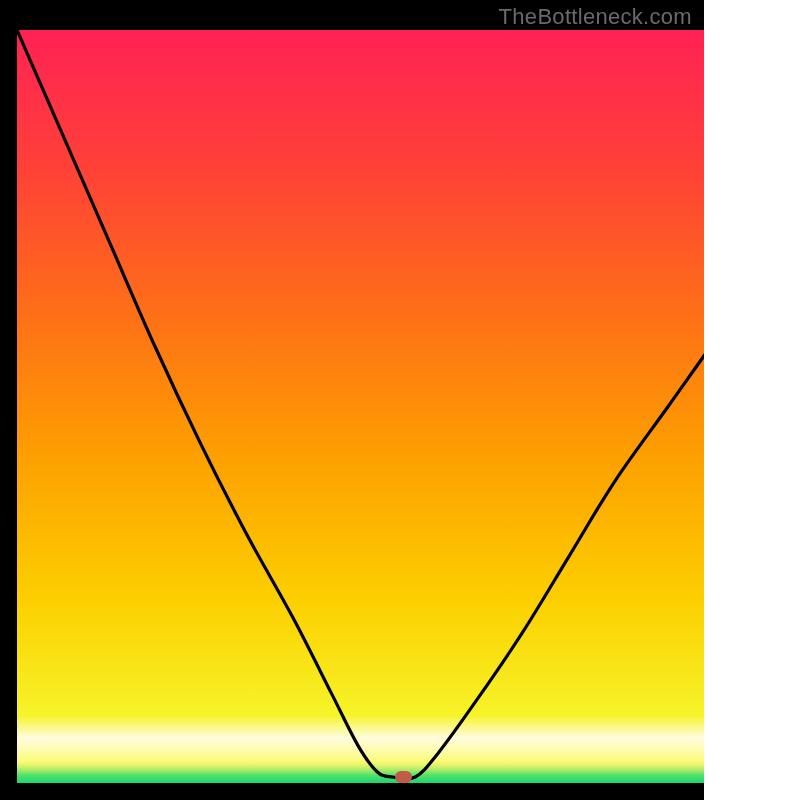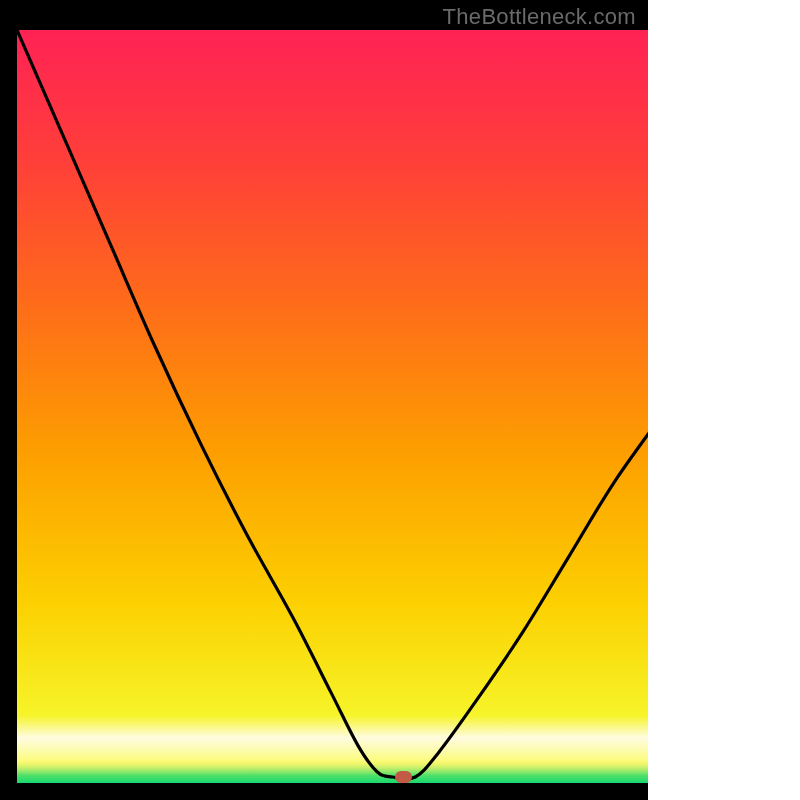--- a/index.html
+++ b/index.html
@@ -3,21 +3,21 @@
 <meta charset="utf-8">
 <style>
   body {
     margin: 0;
     padding: 0;
     background: #fff;
     font-family: Arial, Helvetica, sans-serif;
   }
   .frame {
     position: relative;
-    width: 648px;
+    width: 704px;
     height: 800px;
     background: #000;
     overflow: hidden;
   }
   .watermark {
     position: absolute;
     top: 4px;
     right: 12px;
     color: #6a6a6a;
     font-size: 22px;

